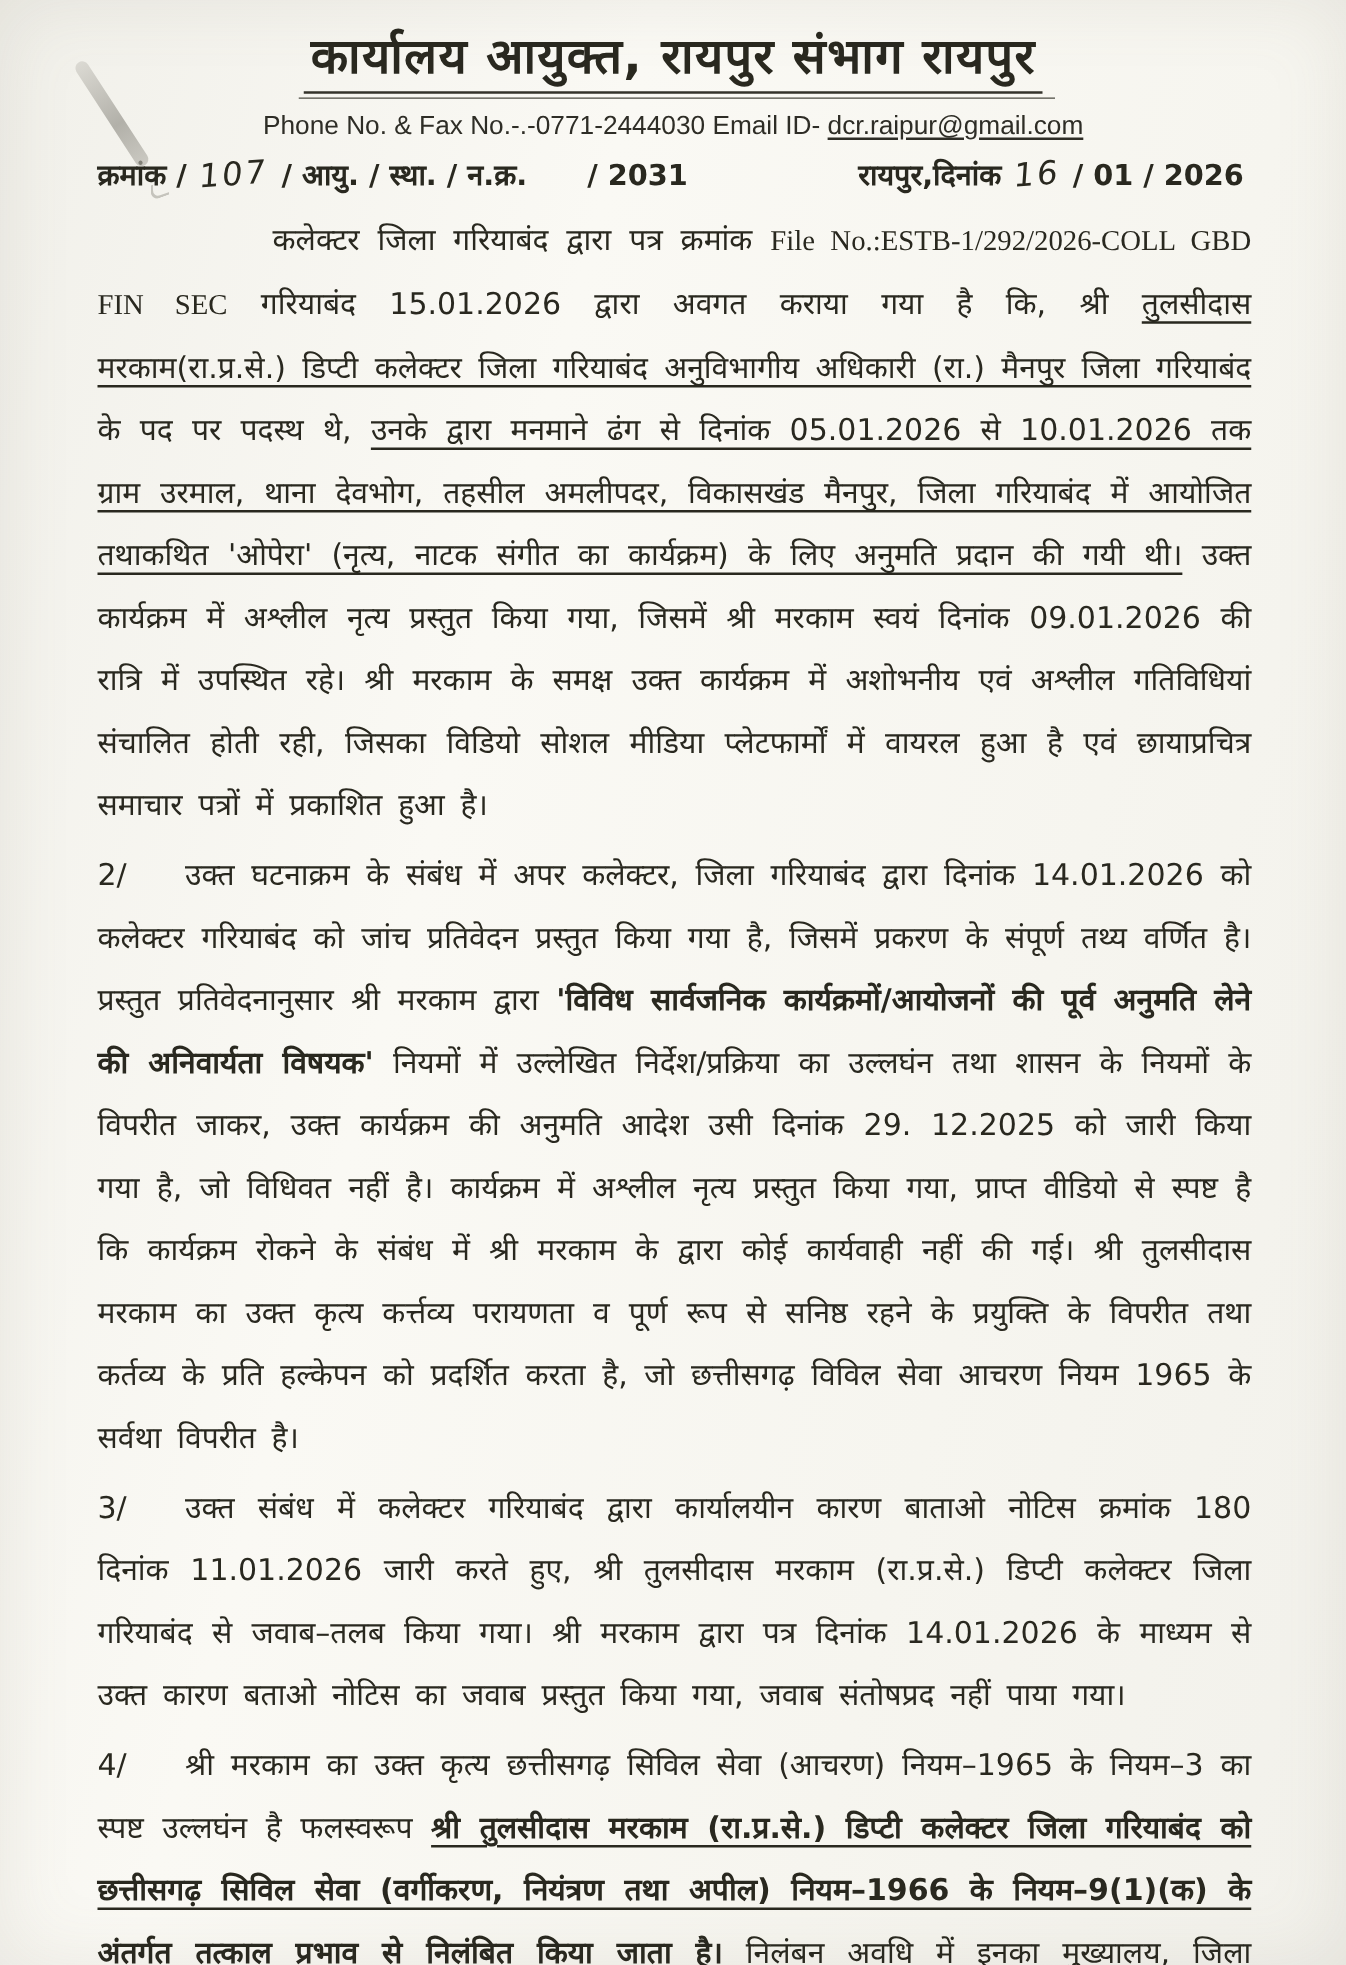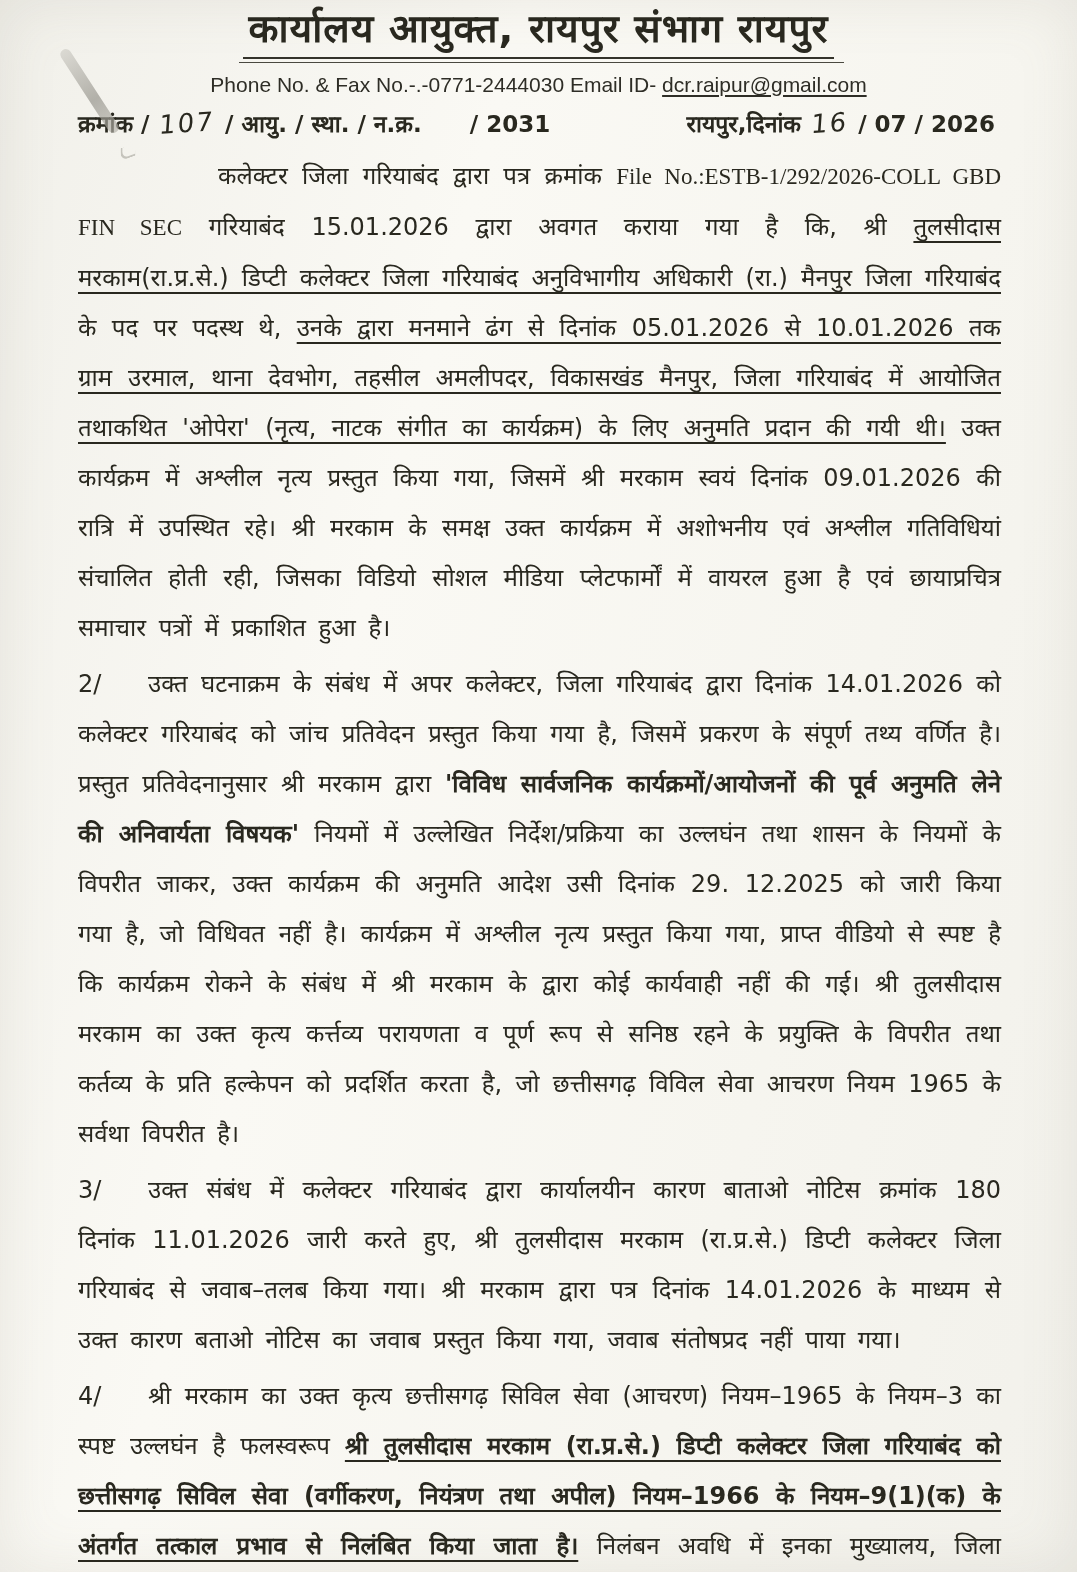--- a/index.html
+++ b/index.html
@@ -16,21 +16,21 @@
   .artifact{
     position:absolute;left:84px;top:42px;width:11px;height:98px;
     background:linear-gradient(180deg,#cfcdc6,#8f8d85 60%,#b5b3ab);
     border-radius:6px;transform:rotate(-33deg);opacity:.65;
   }
   .artifact-tick{
     position:absolute;left:120px;top:146px;width:14px;height:10px;
     border-left:2px solid #a7a59d;border-bottom:2px solid #a7a59d;
     transform:rotate(-20deg) skewX(-20deg);opacity:.6;border-bottom-left-radius:8px;
   }
-  .header{ text-align:center; padding-top:0; }
+  .header{ text-align:center; padding-top:16px; }
   .title-text{
     display:inline-block;
     font-size:39px;font-weight:bold;letter-spacing:1px;
     padding:0 6px 4px 6px;
     border-bottom:2px solid #34332b;
     position:relative;
   }
   .title-text::after{
     content:"";position:absolute;left:-4px;right:-10px;bottom:-6px;
     border-bottom:1.5px solid #4a4940;
@@ -94,21 +94,21 @@
     <div class="contact-line">
       <span>Phone No. &amp; Fax No.-.-0771-2444030  Email ID- </span><span class="email">dcr.raipur@gmail.com</span>
     </div>
   </div>
 
   <div class="ref-line">
     <span class="ref-left">
       <span>क्रमांक / </span><span class="hand">107</span><span> / आयु. / स्था. / न.क्र.</span><span class="ref-year">/ 2031</span>
     </span>
     <span class="ref-right">
-      <span>रायपुर,दिनांक </span><span class="hand">16</span><span> / 07 / 2026</span>
+      <span>रायपुर,दिनांक </span><span class="hand">16</span><span> / 01 / 2026</span>
     </span>
   </div>
 
   <div class="body-text" id="body-paragraphs">
       <div class="para indent"><span class="">कलेक्टर जिला गरियाबंद द्वारा पत्र क्रमांक </span><span class="seg-latin">File No.:ESTB-1/292/2026-COLL GBD FIN SEC</span><span class=""> गरियाबंद 15.01.2026 द्वारा अवगत कराया गया है कि, श्री </span><span class="seg-u">तुलसीदास मरकाम(रा.प्र.से.) डिप्टी कलेक्टर जिला गरियाबंद अनुविभागीय अधिकारी (रा.) मैनपुर जिला गरियाबंद</span><span class=""> के पद पर पदस्थ थे, </span><span class="seg-u">उनके द्वारा मनमाने ढंग से दिनांक 05.01.2026 से 10.01.2026 तक ग्राम उरमाल, थाना देवभोग, तहसील अमलीपदर, विकासखंड मैनपुर, जिला गरियाबंद में आयोजित तथाकथित 'ओपेरा' (नृत्य, नाटक संगीत का कार्यक्रम) के लिए अनुमति प्रदान की गयी थी।</span><span class=""> उक्त कार्यक्रम में अश्लील नृत्य प्रस्तुत किया गया, जिसमें श्री मरकाम स्वयं दिनांक 09.01.2026 की रात्रि में उपस्थित रहे। श्री मरकाम के समक्ष उक्त कार्यक्रम में अशोभनीय एवं अश्लील गतिविधियां संचालित होती रही, जिसका विडियो सोशल मीडिया प्लेटफार्मों में वायरल हुआ है एवं छायाप्रचित्र समाचार पत्रों में प्रकाशित हुआ है।</span></div>
       <div class="para"><span class="pnum">2/</span><span class="">उक्त घटनाक्रम के संबंध में अपर कलेक्टर, जिला गरियाबंद द्वारा दिनांक 14.01.2026 को कलेक्टर गरियाबंद को जांच प्रतिवेदन प्रस्तुत किया गया है, जिसमें प्रकरण के संपूर्ण तथ्य वर्णित है। प्रस्तुत प्रतिवेदनानुसार श्री मरकाम द्वारा </span><span class="seg-b">'विविध सार्वजनिक कार्यक्रमों/आयोजनों की पूर्व अनुमति लेने की अनिवार्यता विषयक'</span><span class=""> नियमों में उल्लेखित निर्देश/प्रक्रिया का उल्लघंन तथा शासन के नियमों के विपरीत जाकर, उक्त कार्यक्रम की अनुमति आदेश उसी दिनांक 29. 12.2025 को जारी किया गया है, जो विधिवत नहीं है। कार्यक्रम में अश्लील नृत्य प्रस्तुत किया गया, प्राप्त वीडियो से स्पष्ट है कि कार्यक्रम रोकने के संबंध में श्री मरकाम के द्वारा कोई कार्यवाही नहीं की गई। श्री तुलसीदास मरकाम का उक्त कृत्य कर्त्तव्य परायणता व पूर्ण रूप से सनिष्ठ रहने के प्रयुक्ति के विपरीत तथा कर्तव्य के प्रति हल्केपन को प्रदर्शित करता है, जो छत्तीसगढ़ विविल सेवा आचरण नियम 1965 के सर्वथा विपरीत है।</span></div>
       <div class="para"><span class="pnum">3/</span><span class="">उक्त संबंध में कलेक्टर गरियाबंद द्वारा कार्यालयीन कारण बाताओ नोटिस क्रमांक 180 दिनांक 11.01.2026 जारी करते हुए, श्री तुलसीदास मरकाम (रा.प्र.से.) डिप्टी कलेक्टर जिला गरियाबंद से जवाब–तलब किया गया। श्री मरकाम द्वारा पत्र दिनांक 14.01.2026 के माध्यम से उक्त कारण बताओ नोटिस का जवाब प्रस्तुत किया गया, जवाब संतोषप्रद नहीं पाया गया।</span></div>
       <div class="para"><span class="pnum">4/</span><span class="">श्री मरकाम का उक्त कृत्य छत्तीसगढ़ सिविल सेवा (आचरण) नियम–1965 के नियम–3 का स्पष्ट उल्लघंन है फलस्वरूप </span><span class="seg-b seg-u">श्री तुलसीदास मरकाम (रा.प्र.से.) डिप्टी कलेक्टर जिला गरियाबंद को छत्तीसगढ़ सिविल सेवा (वर्गीकरण, नियंत्रण तथा अपील) नियम–1966 के नियम–9(1)(क) के अंतर्गत तत्काल प्रभाव से निलंबित किया जाता है।</span><span class=""> निलंबन अवधि में इनका मुख्यालय, जिला कार्यालय बलौदाबाजार–भाटापारा निर्धारित किया जाता है।</span></div>
     </div>
 

